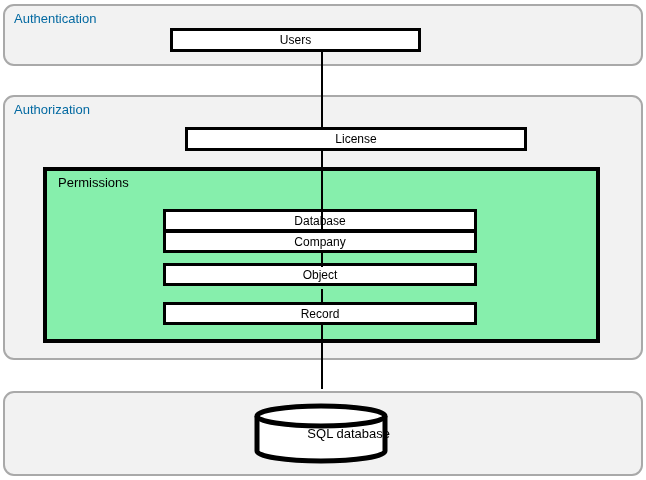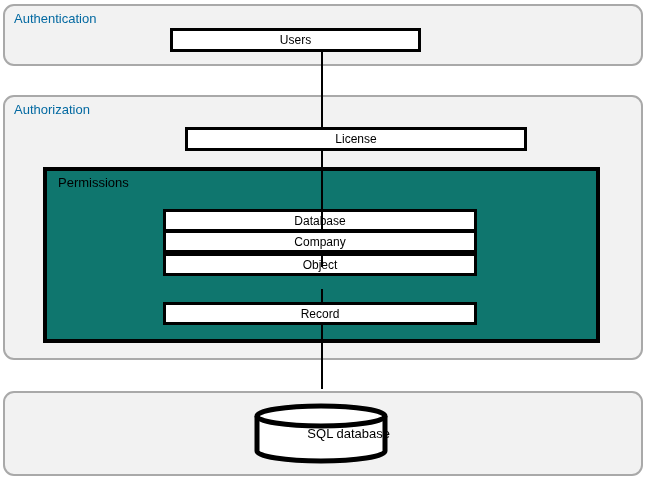--- a/index.html
+++ b/index.html
@@ -50,28 +50,28 @@
   }
   #box-users   { left: 165px; top: 22px; width: 251px; height: 24px; }   
   #box-license { left: 180px; top: 30px; width: 342px; height: 24px; }   
 
   
   #group-permissions {
     position: absolute;
     box-sizing: border-box;
     left: 38px; top: 70px;
     width: 557px; height: 176px;
-    background: #0f766e;
+    background: #86efac;
     border: 4px solid #000000;
   }
   #group-permissions .section-label { left: 11px; top: 4px; color: #000000; }
   .perm-box { left: 116px; width: 314px; height: 23px; }
   #box-database { top: 24px; margin-top: 14px;  }
   #box-company  { top: 59px;  }
-  #box-object   { top: 82px;  }
+  #box-object   { top: 92px;  }
   #box-record   { top: 131px; }
 
   
   .connector {
     position: absolute;
     left: 321px;
     width: 2px;
     background: #000000;
   }
   #conn-users-license   { top: 51px;  height: 78px; }

